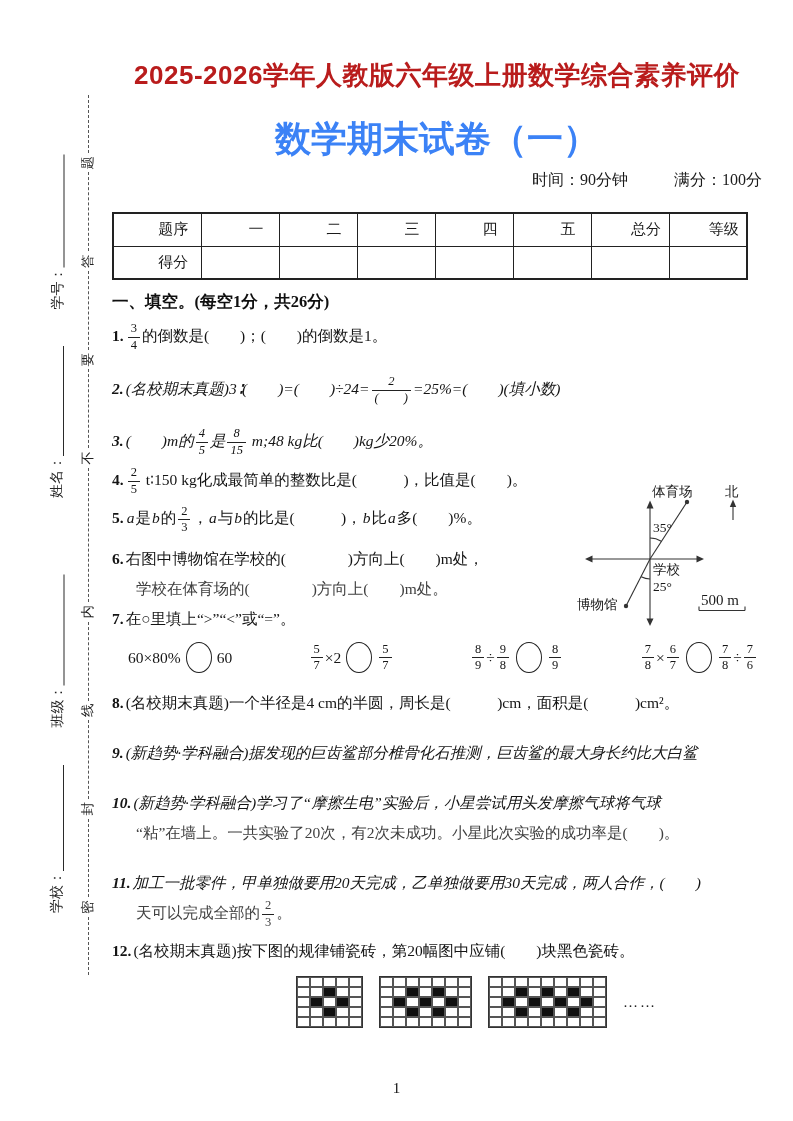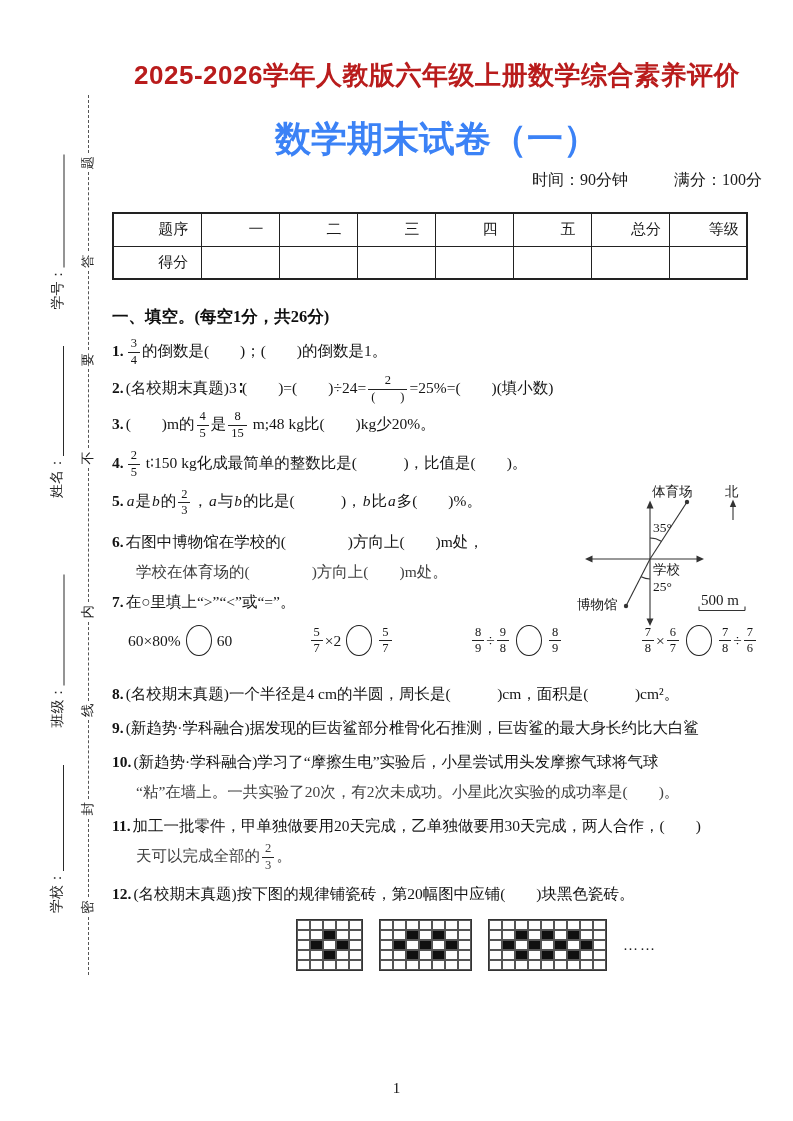--- a/index.html
+++ b/index.html
@@ -38,21 +38,21 @@
 
   table.score-table {
     margin-top:21px; border-collapse:collapse; width:636px;
     border:2px solid #222; font-size:15px; table-layout:fixed;
   }
   table.score-table td {
     border:1.2px solid #222; height:33px; text-align:center; vertical-align:middle; color:#1b1b1b;padding-left:32px;
   }
   table.score-table td.c0 { width:88px; }
 
-  .sec-heading { margin-top:26px; font-size:16.5px; color:#0f0f0f; }
+  .sec-heading { margin-top:11px; font-size:16.5px; color:#0f0f0f; }
   .sh-b { font-weight:bold; }
   .sh-n { font-weight:bold; }
 
   .q { font-size:15.5px; line-height:30px; padding-left:24px; text-indent:-24px; color:#141414; }
   .qc { font-size:15.5px; line-height:30px; padding-left:24px; color:#404040; }
   .qb { font-weight:bold; padding-right:2px; }
   .qi { font-style:italic; font-family:"Liberation Serif", serif; padding:0 1px; }
 
   .frac {
     display:inline-flex; flex-direction:column; vertical-align:middle;
@@ -70,22 +70,22 @@
   .cmp-item { display:flex; align-items:center; font-size:15.5px; }
 
   .tiles-row { display:flex; align-items:center; gap:16px; margin:10px 0 0 184px; }
   .tile-grid { display:grid; border:1.6px solid #333; background:#fff; }
   .tc { width:13px; height:10px; border:0.8px solid #555; }
   .tc.bk { background:#101010; }
   .tile-ellipsis { font-size:15px; letter-spacing:2px; color:#222; }
 
   .pageno { position:absolute; left:0; right:0; top:1080px; text-align:center; font-size:15px; color:#111; }
 
-  .mt4 { margin-top:4px; } .mt6 { margin-top:6px; } .mt8 { margin-top:8px; }
-  .mt10 { margin-top:18px; }
+  .mt4 { margin-top:20px;font-style:italic; } .mt6 { margin-top:6px; } .mt8 { margin-top:8px; }
+  .mt10 { margin-top:10px; }
 
   
   .dmap { position:absolute; left:573px; top:477px; }
   .dmap text { font-family:"Liberation Serif", serif; font-size:13.5px; fill:#1a1a1a; }
   .dmap text.scale { font-size:15px; }
   .dmap line, .dmap path { stroke:#333; stroke-width:1.1; fill:none; }
   .dmap polygon, .dmap circle { fill:#333; }
 </style>
 </head>
 <body>

